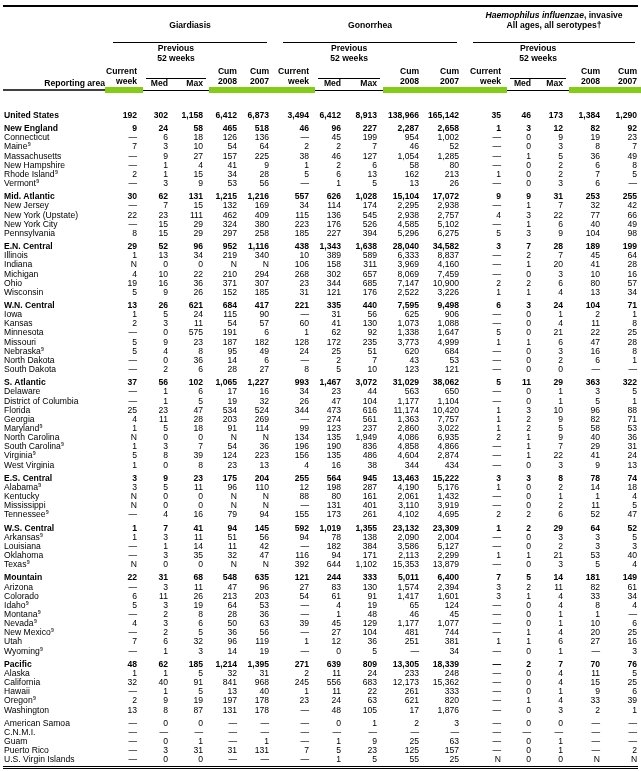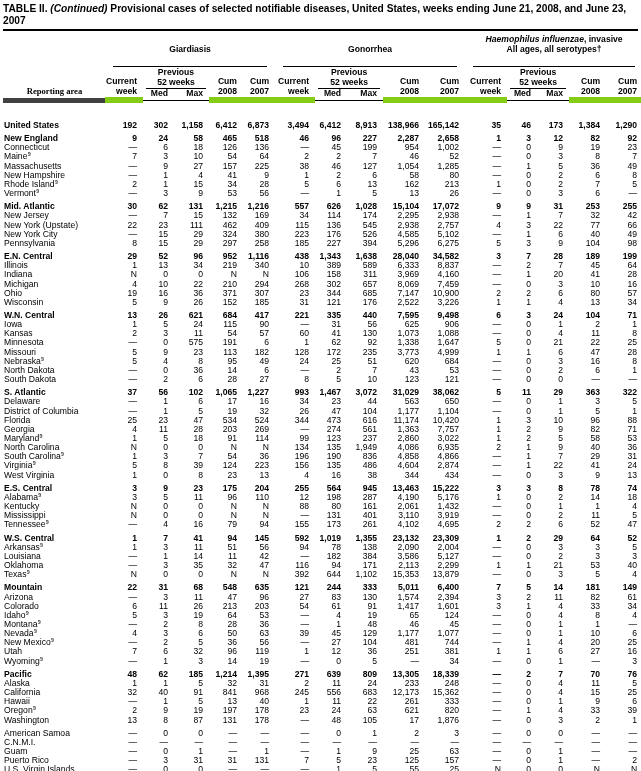--- a/index.html
+++ b/index.html
@@ -16,41 +16,40 @@
   table { width: 635px; border-collapse: collapse; table-layout: fixed; margin-top: 1px; }
   th, td { font-size: 8.6px; padding: 0; vertical-align: bottom; }
   thead th { font-weight: bold; line-height: 9.5px; }
 
   .disease-hd { text-align: center; padding-top: 3px; }
   .disease-hd .rule-wrap { border-bottom: 1px solid #000; padding-bottom: 12px; margin: 0 8px; }
   .disease-hd .it { font-style: italic; }
 
   .h-cur, .h-cum { text-align: right; padding-right: 6px; border-bottom: 6px solid #84cc16; padding-bottom: 1px; }
   .h-prev { text-align: center; padding-top: 1px; }
-  .h-prev .rule-wrap { border-bottom: 1px solid #000; padding-bottom: 1px; margin: 0 3px; }
+  .h-prev .rule-wrap { border-bottom: 1px solid #000; padding-bottom: 15px; margin: 0 3px; }
   .h-medmax { text-align: right; padding-right: 6px; border-bottom: 1px solid #000; padding-bottom: 1px; }
-  .h-area { text-align: center; vertical-align: bottom; border-bottom: 5px solid #404040; padding-bottom: 1px; padding-left: 1px; font-family: Liberation Serif, serif; }
+  .h-area { text-align: right; vertical-align: bottom; border-bottom: 2px solid #404040; padding-bottom: 1px; padding-left: 1px; }
 
   tbody td { line-height: 9.15px; white-space: nowrap; }
   tbody td.area { text-align: left; padding-left: 1px; overflow: hidden; }
   tbody td.num { text-align: right; padding-right: 6px; }
   tbody tr.bold td { font-weight: bold; }
   tbody tr.gap td { padding-top: 4px; }
   tbody tr:first-child td { padding-top: 18px; }
   sup { font-size: 6px; vertical-align: super; line-height: 0; }
 
   .end-rule { width: 635px; border-top: 1px solid #000; border-bottom: 1px solid #000; height: 3px; margin-top: 2px; }
 
   .footnotes { margin-top: 3px; font-size: 8.4px; line-height: 9.8px; }
 </style>
 </head>
 <body>
 
 <div class="title">
-  <div><span>TABLE II. </span><span class="cont">(Continued)</span><span> Provisional cases of selected notifiable diseases, United States, weeks ending June 21, 2008, and June 23, 2007</span></div>
 </div>
 <div class="title-rule"></div>
 
 <table>
   <colgroup>
     <col style="width:102px">
     <col style="width:38px">
       <col style="width:31px">
       <col style="width:35px">
       <col style="width:34px">
@@ -560,21 +559,21 @@
         <td class="num">0</td>
         <td class="num">21</td>
         <td class="num">22</td>
         <td class="num">25</td>
       </tr>
       <tr>
         <td class="area">Missouri</td>
         <td class="num">5</td>
         <td class="num">9</td>
         <td class="num">23</td>
-        <td class="num">113</td>
+        <td class="num">187</td>
         <td class="num">182</td>
         <td class="num">128</td>
         <td class="num">172</td>
         <td class="num">235</td>
         <td class="num">3,773</td>
         <td class="num">4,999</td>
         <td class="num">1</td>
         <td class="num">1</td>
         <td class="num">6</td>
         <td class="num">47</td>

